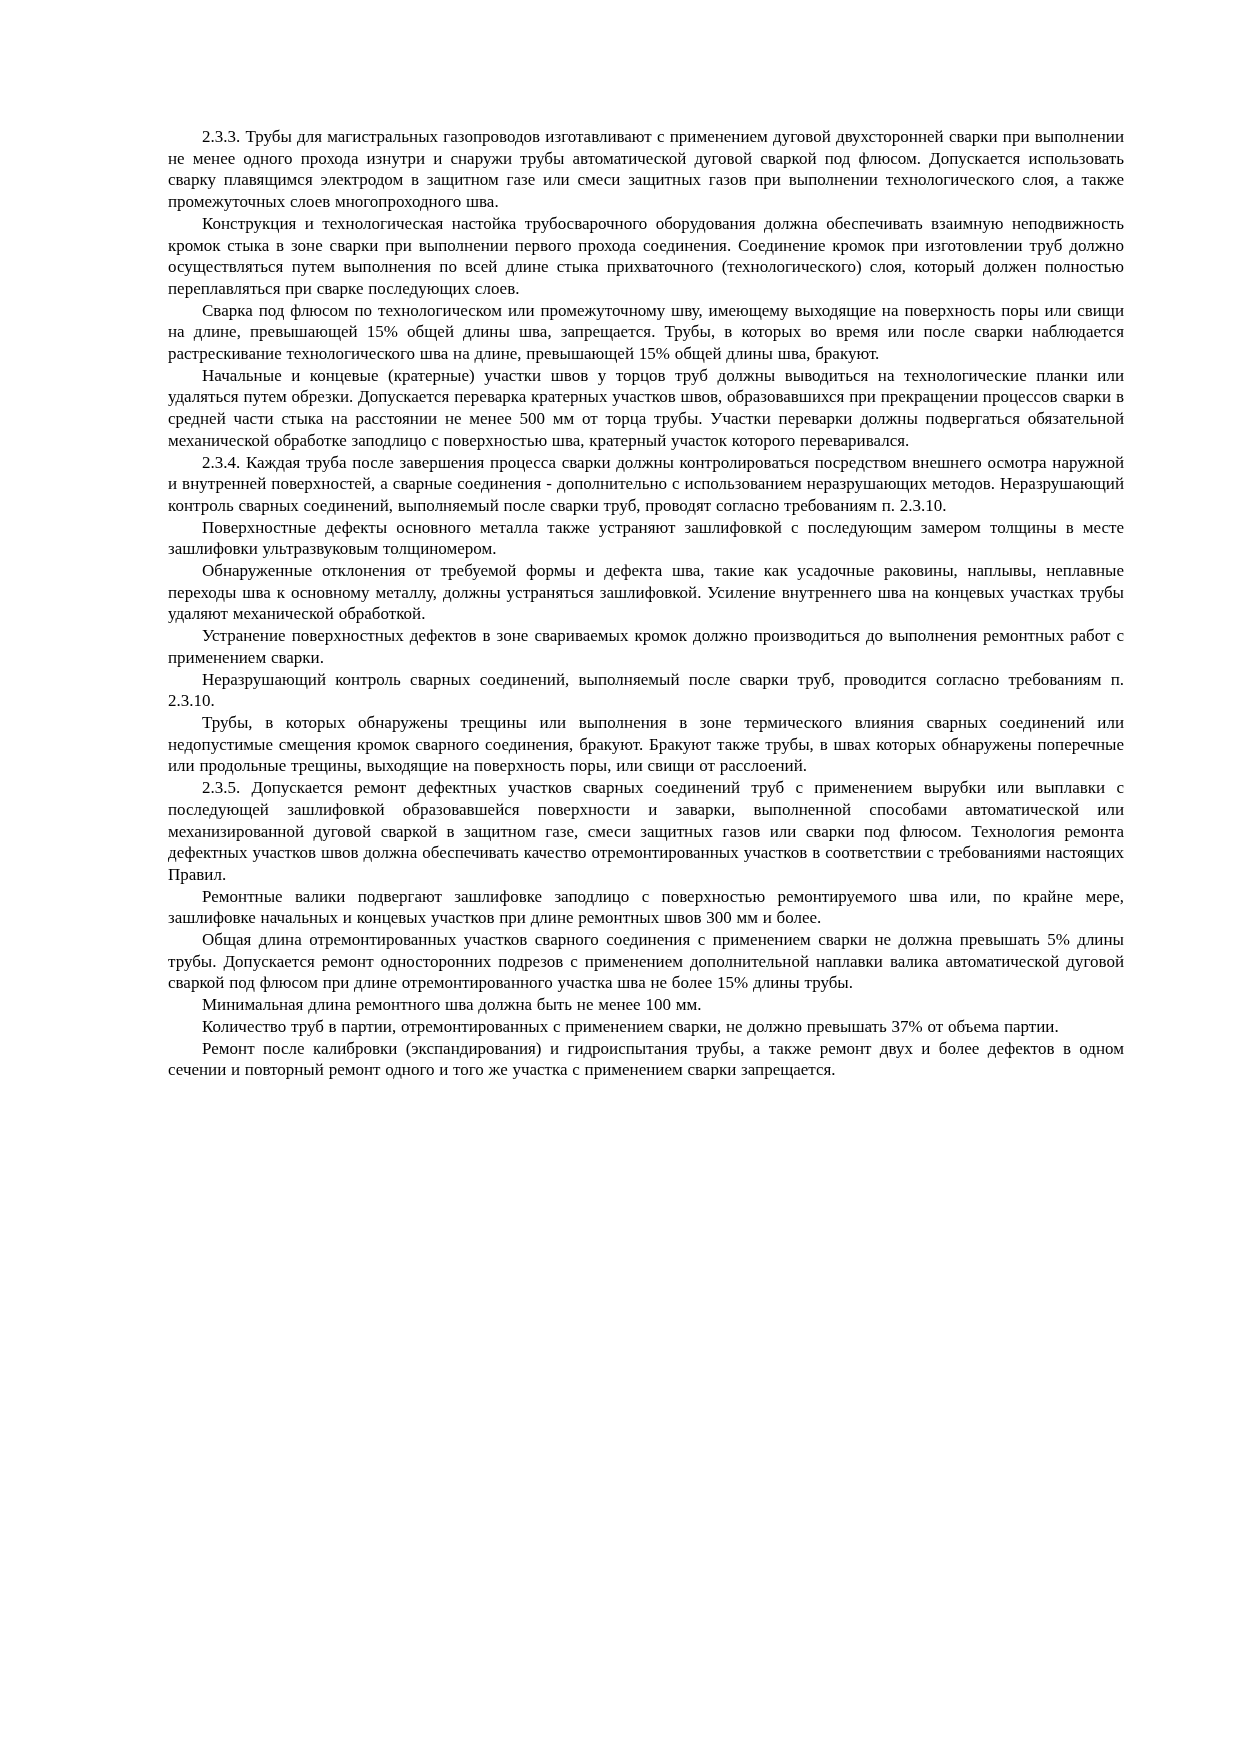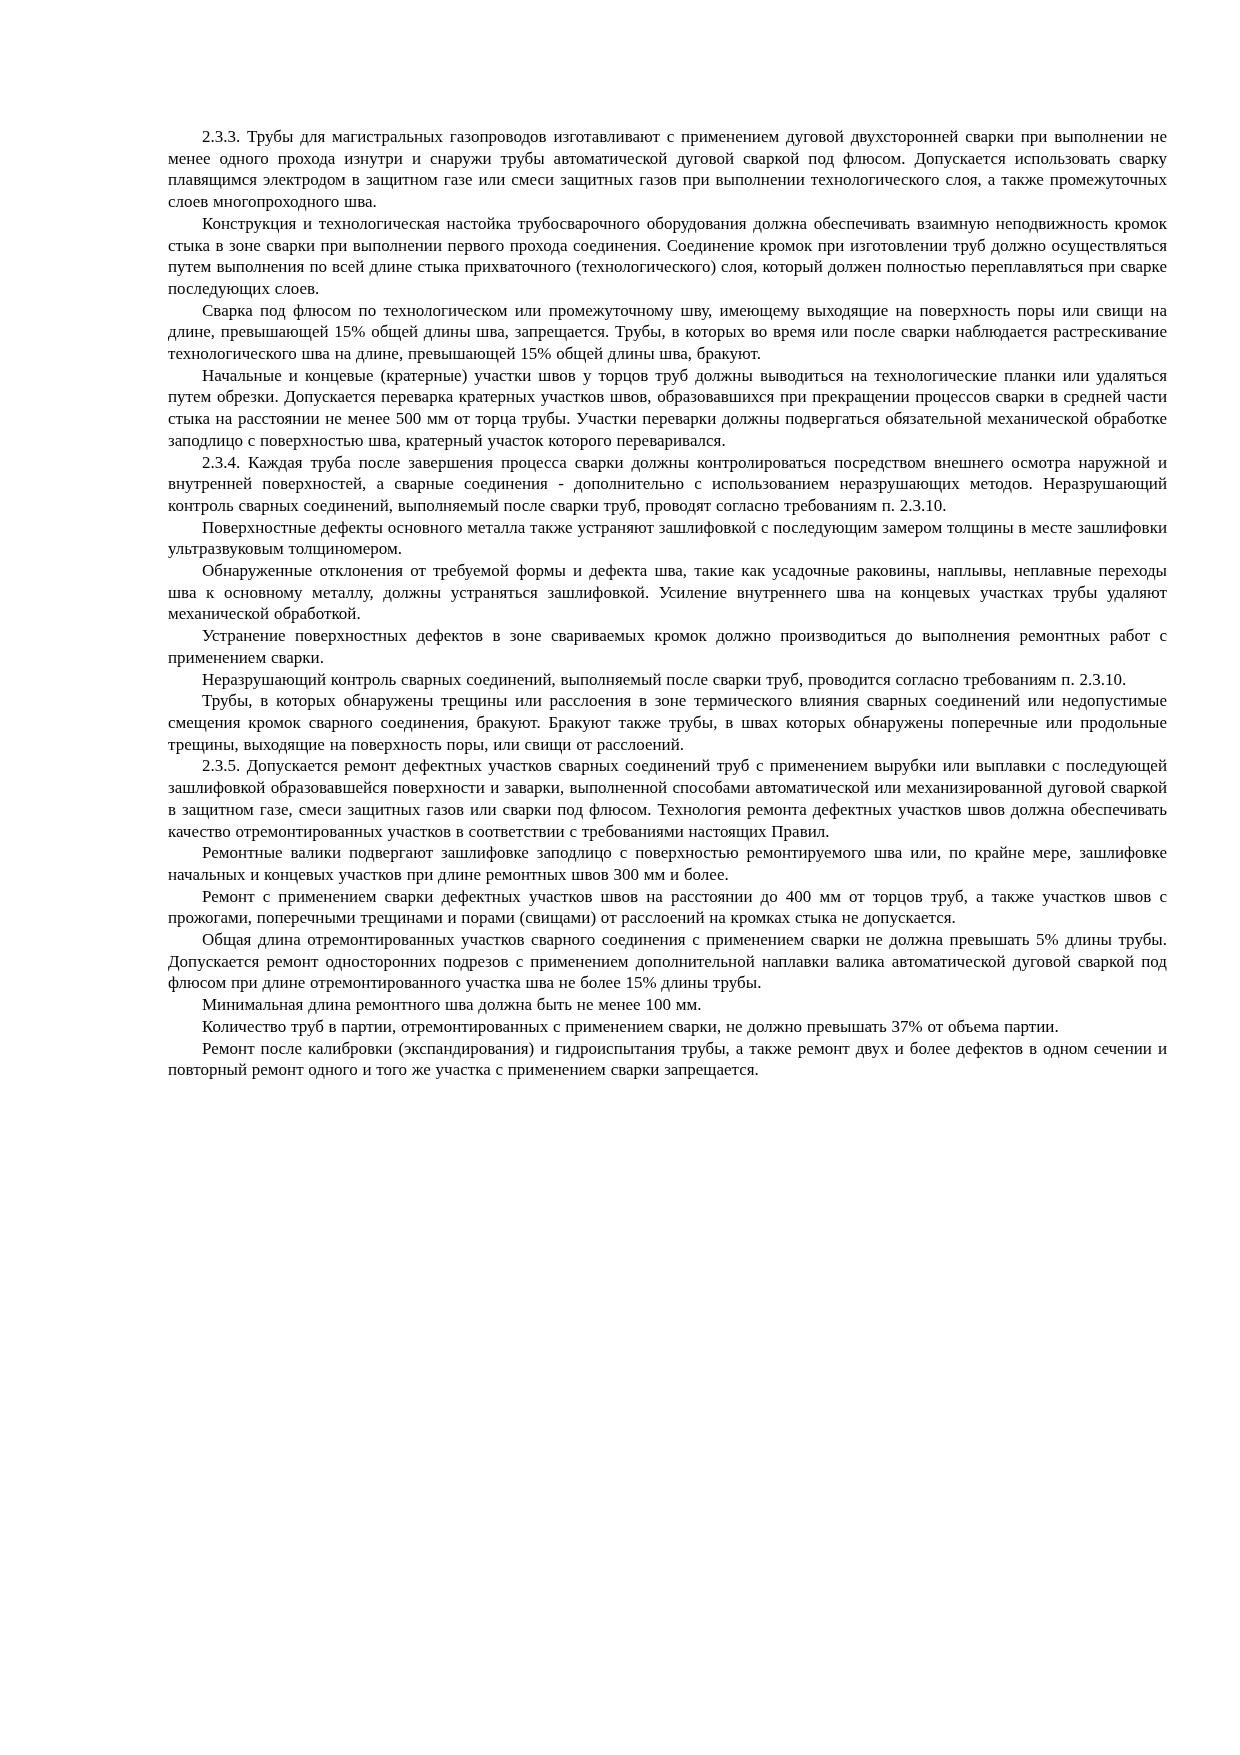--- a/index.html
+++ b/index.html
@@ -6,21 +6,21 @@
     margin: 0;
     padding: 0;
     background: #ffffff;
   }
   .page {
     position: relative;
     width: 1240px;
     min-height: 1755px;
     box-sizing: border-box;
     background: #ffffff;
-    padding: 126px 73px 80px 168px;
+    padding: 126px 116px 80px 168px;
     font-family: "Liberation Serif", "DejaVu Serif", serif;
     font-size: 17px;
     line-height: 21.7px;
     color: #000000;
   }
   .paragraphs p {
     margin: 0;
     padding: 0;
     text-align: justify;
     text-indent: 34px;
@@ -34,22 +34,21 @@
   <div class="paragraphs">
       <p>2.3.3. Трубы для магистральных газопроводов изготавливают с применением дуговой двухсторонней сварки при выполнении не менее одного прохода изнутри и снаружи трубы автоматической дуговой сваркой под флюсом. Допускается использовать сварку плавящимся электродом в защитном газе или смеси защитных газов при выполнении технологического слоя, а также промежуточных слоев многопроходного шва.</p>
       <p>Конструкция и технологическая настойка трубосварочного оборудования должна обеспечивать взаимную неподвижность кромок стыка в зоне сварки при выполнении первого прохода соединения. Соединение кромок при изготовлении труб должно осуществляться путем выполнения по всей длине стыка прихваточного (технологического) слоя, который должен полностью переплавляться при сварке последующих слоев.</p>
       <p>Сварка под флюсом по технологическом или промежуточному шву, имеющему выходящие на поверхность поры или свищи на длине, превышающей 15% общей длины шва, запрещается. Трубы, в которых во время или после сварки наблюдается растрескивание технологического шва на длине, превышающей 15% общей длины шва, бракуют.</p>
       <p>Начальные и концевые (кратерные) участки швов у торцов труб должны выводиться на технологические планки или удаляться путем обрезки. Допускается переварка кратерных участков швов, образовавшихся при прекращении процессов сварки в средней части стыка на расстоянии не менее 500 мм от торца трубы. Участки переварки должны подвергаться обязательной механической обработке заподлицо с поверхностью шва, кратерный участок которого переваривался.</p>
       <p>2.3.4. Каждая труба после завершения процесса сварки должны контролироваться посредством внешнего осмотра наружной и внутренней поверхностей, а сварные соединения - дополнительно с использованием неразрушающих методов. Неразрушающий контроль сварных соединений, выполняемый после сварки труб, проводят согласно требованиям п. 2.3.10.</p>
       <p>Поверхностные дефекты основного металла также устраняют зашлифовкой с последующим замером толщины в месте зашлифовки ультразвуковым толщиномером.</p>
       <p>Обнаруженные отклонения от требуемой формы и дефекта шва, такие как усадочные раковины, наплывы, неплавные переходы шва к основному металлу, должны устраняться зашлифовкой. Усиление внутреннего шва на концевых участках трубы удаляют механической обработкой.</p>
       <p>Устранение поверхностных дефектов в зоне свариваемых кромок должно производиться до выполнения ремонтных работ с применением сварки.</p>
       <p>Неразрушающий контроль сварных соединений, выполняемый после сварки труб, проводится согласно требованиям п. 2.3.10.</p>
-      <p>Трубы, в которых обнаружены трещины или расслоения в зоне термического влияния сварных соединений или недопустимые смещения кромок сварного соединения, бракуют. Бракуют также трубы, в швах которых обнаружены поперечные или продольные трещины, выходящие на поверхность поры, или свищи от расслоений.</p>
+      <p>Трубы, в которых обнаружены трещины или выполнения в зоне термического влияния сварных соединений или недопустимые смещения кромок сварного соединения, бракуют. Бракуют также трубы, в швах которых обнаружены поперечные или продольные трещины, выходящие на поверхность поры, или свищи от расслоений.</p>
       <p>2.3.5. Допускается ремонт дефектных участков сварных соединений труб с применением вырубки или выплавки с последующей зашлифовкой образовавшейся поверхности и заварки, выполненной способами автоматической или механизированной дуговой сваркой в защитном газе, смеси защитных газов или сварки под флюсом. Технология ремонта дефектных участков швов должна обеспечивать качество отремонтированных участков в соответствии с требованиями настоящих Правил.</p>
       <p>Ремонтные валики подвергают зашлифовке заподлицо с поверхностью ремонтируемого шва или, по крайне мере, зашлифовке начальных и концевых участков при длине ремонтных швов 300 мм и более.</p>
-      <p>Ремонт с применением сварки дефектных участков швов на расстоянии до 400 мм от торцов труб, а также участков швов с прожогами, поперечными трещинами и порами (свищами) от расслоений на кромках стыка не допускается.</p>
       <p>Общая длина отремонтированных участков сварного соединения с применением сварки не должна превышать 5% длины трубы. Допускается ремонт односторонних подрезов с применением дополнительной наплавки валика автоматической дуговой сваркой под флюсом при длине отремонтированного участка шва не более 15% длины трубы.</p>
       <p>Минимальная длина ремонтного шва должна быть не менее 100 мм.</p>
       <p>Количество труб в партии, отремонтированных с применением сварки, не должно превышать 37% от объема партии.</p>
       <p>Ремонт после калибровки (экспандирования) и гидроиспытания трубы, а также ремонт двух и более дефектов в одном сечении и повторный ремонт одного и того же участка с применением сварки запрещается.</p>
     </div>
 </div>
 
 </body></html>

